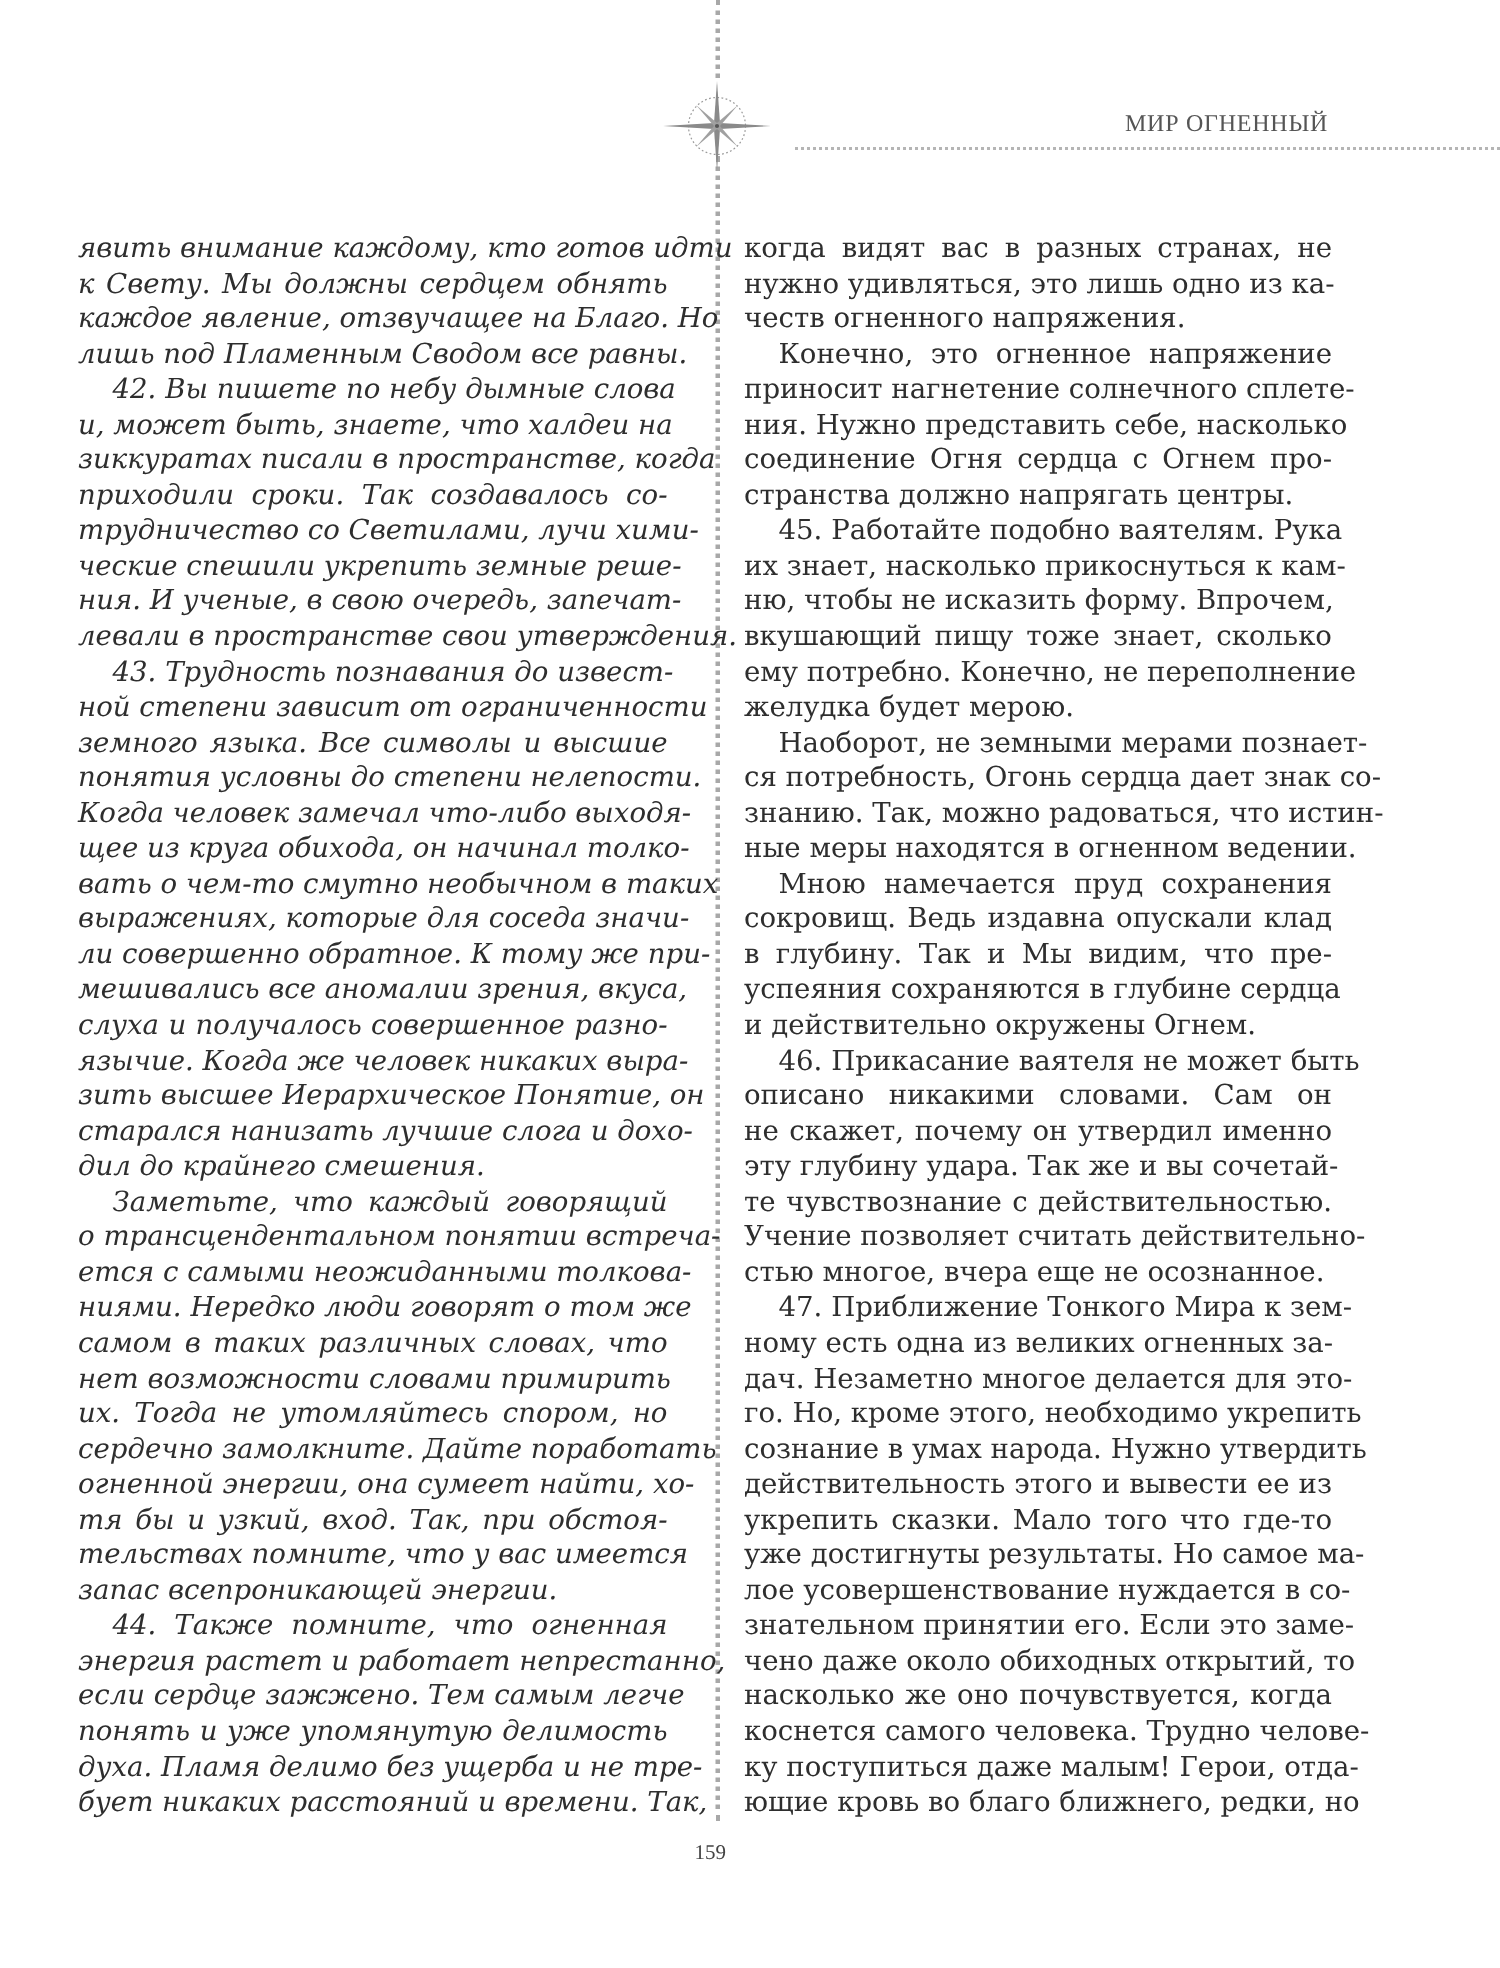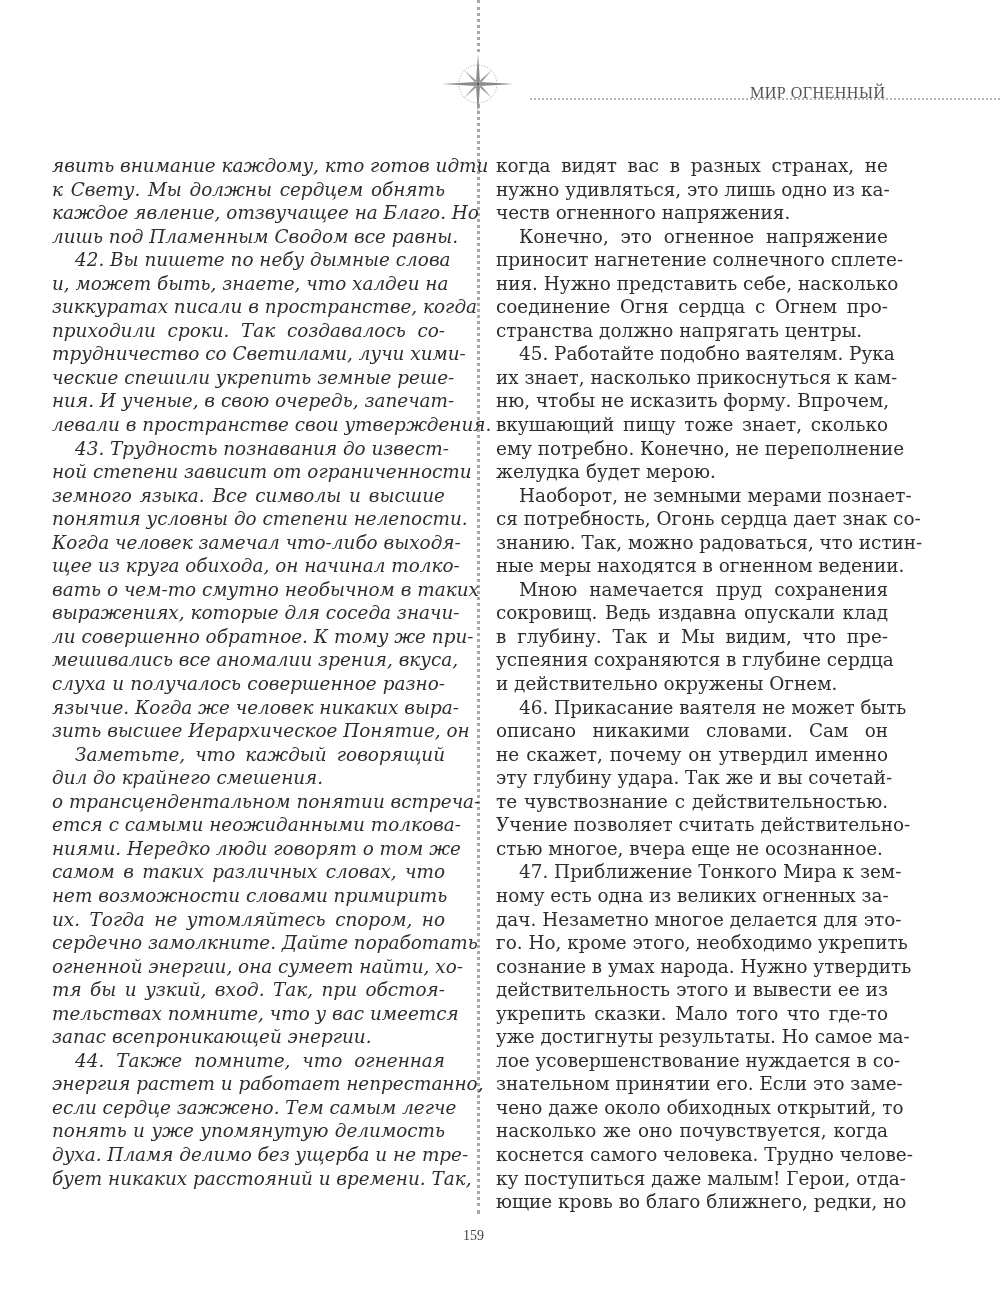--- a/index.html
+++ b/index.html
@@ -4,21 +4,21 @@
 <style>
   html, body { margin: 0; padding: 0; background: #ffffff; }
   body { width: 1000px; height: 1312px; position: relative; overflow: hidden;
          font-family: "DejaVu Serif", "Liberation Serif", serif; color: #2e2e2e; }
   .vline { position: absolute; left: 477px; width: 0; border-left: 3px dotted #a8a8a8; }
   .vline.top { top: 0; height: 52px; }
   .vline.bottom { top: 104px; height: 1110px; }
   .hline { position: absolute; top: 98px; left: 530px; right: 0; height: 0;
            border-top: 2px dotted #b5b5b5; }
   .compass { position: absolute; left: 440px; top: 52px; width: 76px; height: 64px; }
-  .running-head { position: absolute; top: 84px; left: 750px; width: 240px;
+  .running-head { position: absolute; top: 74px; left: 750px; width: 240px;
                   font-family: "Liberation Serif", serif; font-size: 16px; letter-spacing: 0.5px;
                   color: #555; text-transform: uppercase; white-space: nowrap; }
   .col { position: absolute; top: 154px; }
   .col.left { left: 52px; width: 393px; font-style: italic; }
   .col.right { left: 496px; width: 392px; }
   .line { font-size: 18.4px; line-height: 23.55px; height: 23.55px; white-space: nowrap;
           text-align: justify; text-align-last: justify; overflow: visible; }
   .line.last { text-align-last: left; }
   .line.indent { padding-left: 23px; }
   .page-number { position: absolute; top: 1228px; left: 463px; width: 30px; text-align: left;
@@ -65,22 +65,23 @@
     <div class="line">понятия условны до степени нелепости.</div>
     <div class="line">Когда человек замечал что-либо выходя-</div>
     <div class="line">щее из круга обихода, он начинал толко-</div>
     <div class="line">вать о чем-то смутно необычном в таких</div>
     <div class="line">выражениях, которые для соседа значи-</div>
     <div class="line">ли совершенно обратное. К тому же при-</div>
     <div class="line">мешивались все аномалии зрения, вкуса,</div>
     <div class="line">слуха и получалось совершенное разно-</div>
     <div class="line">язычие. Когда же человек никаких выра-</div>
     <div class="line">зить высшее Иерархическое Понятие, он</div>
+    <div class="line">старался нанизать лучшие слога и дохо-</div>
+    <div class="line last">дил до крайнего смешения.</div>
     <div class="line indent">Заметьте, что каждый говорящий</div>
-    <div class="line last">дил до крайнего смешения.</div>
     <div class="line">о трансцендентальном понятии встреча-</div>
     <div class="line">ется с самыми неожиданными толкова-</div>
     <div class="line">ниями. Нередко люди говорят о том же</div>
     <div class="line">самом в таких различных словах, что</div>
     <div class="line">нет возможности словами примирить</div>
     <div class="line">их. Тогда не утомляйтесь спором, но</div>
     <div class="line">сердечно замолкните. Дайте поработать</div>
     <div class="line">огненной энергии, она сумеет найти, хо-</div>
     <div class="line">тя бы и узкий, вход. Так, при обстоя-</div>
     <div class="line">тельствах помните, что у вас имеется</div>

